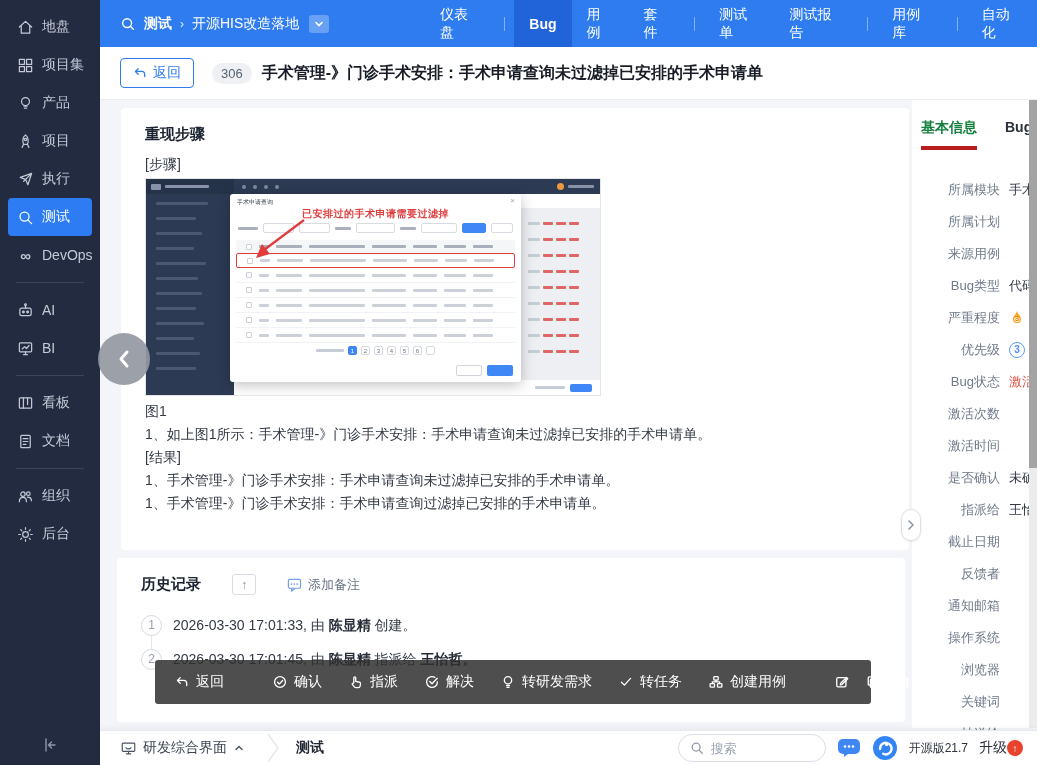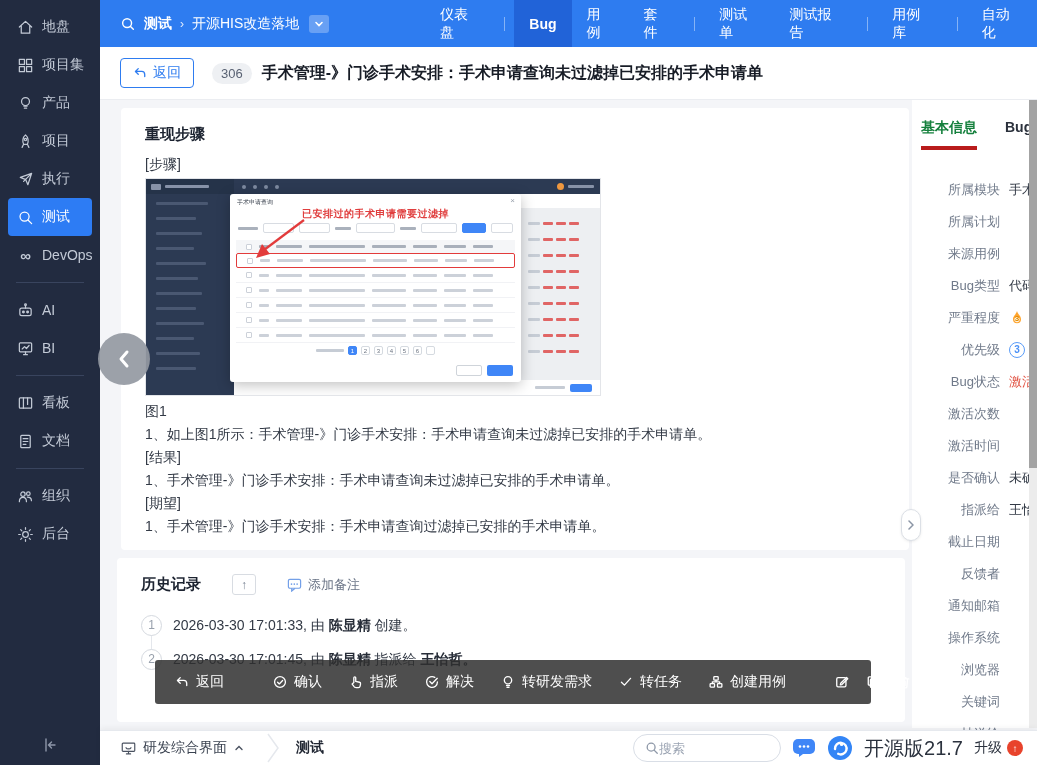--- a/index.html
+++ b/index.html
@@ -134,26 +134,26 @@
   .tb-div { width:1px; height:16px; background:rgba(255,255,255,.3); margin-right:22px; }
 
   
   .bottombar { position:absolute; left:100px; top:730px; width:937px; height:35px; background:#fff; border-top:1px solid #e6e9ee; box-shadow:0 -2px 6px rgba(0,0,0,.05); display:flex; align-items:center; z-index:7; }
   .bb-workspace { display:flex; align-items:center; gap:7px; margin-left:21px; font-size:14px; color:#3a4250; cursor:pointer; }
   .bb-workspace svg { width:15px; height:15px; stroke:#4a5260; fill:none; stroke-width:1.4; stroke-linecap:round; }
   .bb-caret svg { width:10px; height:10px; }
   .bb-sep { margin:0 16px 0 22px; }
   .bb-app { font-weight:bold; font-size:14px; color:#222834; cursor:pointer; }
   .bb-right { margin-left:auto; display:flex; align-items:center; gap:11px; margin-right:14px; }
-  .search-pill { width:148px; height:28px; border:1px solid #d9dee6; border-radius:14px; display:flex; align-items:center; padding-left:11px; }
+  .search-pill { width:148px; height:28px; border:1px solid #d9dee6; border-radius:14px; display:flex; align-items:center; gap:7px; padding-left:11px; }
   .search-pill svg { width:14px; height:14px; stroke:#8e98a8; fill:none; stroke-width:1.5; stroke-linecap:round; }
   .search-pill input { border:none; outline:none; width:100px; font-size:13px; color:#3a4250; background:transparent; font-family:inherit; }
   .search-pill input::placeholder { color:#9aa3b2; }
-  .version { font-size:20px; color:#2b323e; }
-  .upgrade { font-size:14px; color:#2b323e; display:flex; align-items:center; gap:5px; cursor:pointer; }
+  .version { font-size:12px; color:#2b323e; }
+  .upgrade { font-size:14px; color:#2b323e; display:flex; align-items:center; cursor:pointer; }
   .up-badge { width:16px; height:16px; border-radius:50%; background:#e8432c; color:#fff; font-size:10px; display:flex; align-items:center; justify-content:center; }
 </style>
 </head>
 <body>
 
 <div class="page">
 
   <div class="sidebar">
     <div class="side-items">
       <div class="side-item">
@@ -546,21 +546,20 @@
             <i class="ghost"></i>
             <i class="primary"></i>
           </div>
       </div>
     </div>
 
     <div class="step-text">图1</div>
     <div class="step-text">1、如上图1所示：手术管理-》门诊手术安排：手术申请查询未过滤掉已安排的手术申请单。</div>
     <div class="step-text">[结果]</div>
     <div class="step-text">1、手术管理-》门诊手术安排：手术申请查询未过滤掉已安排的手术申请单。</div>
-    <div class="step-text">[期望]</div>
     <div class="step-text">1、手术管理-》门诊手术安排：手术申请查询过滤掉已安排的手术申请单。</div>
   </div>
 
   <div class="card card-history">
     <div class="hist-header">
       <span class="hist-title">历史记录</span>
       <span class="hist-up">↑</span>
       <span class="add-note">
         <svg viewBox="0 0 16 16">
             <rect x="1.5" y="2.5" width="13" height="9.5" rx="1.5"></rect>

